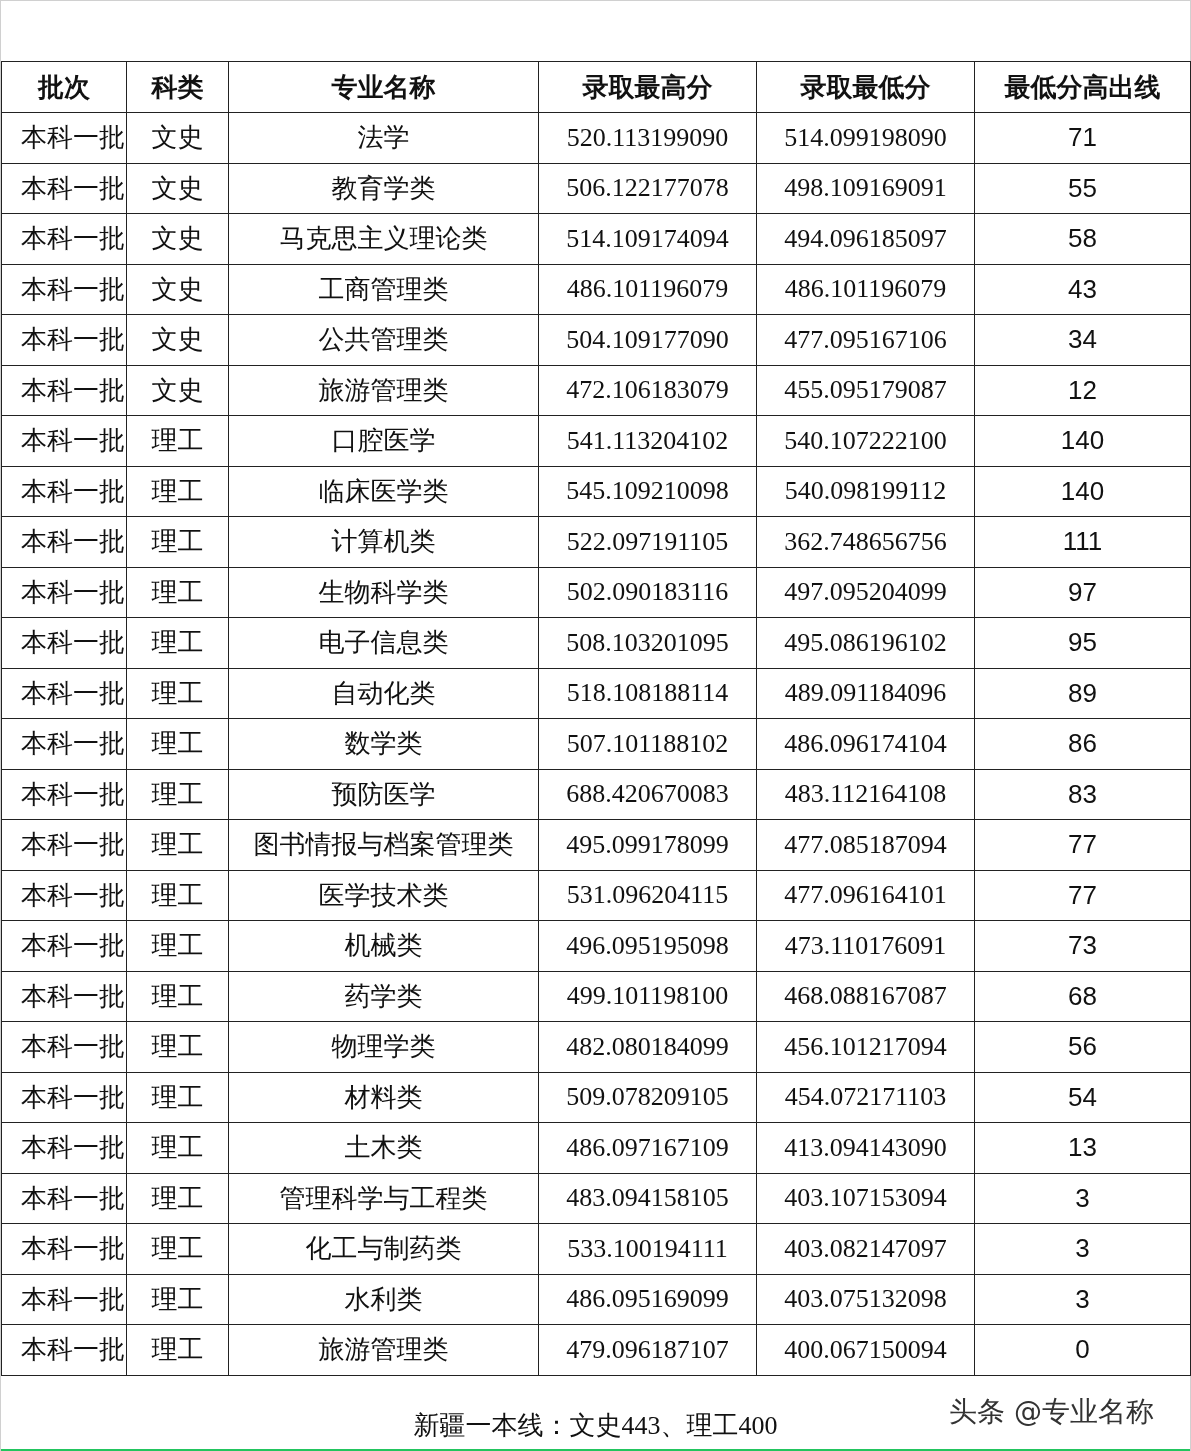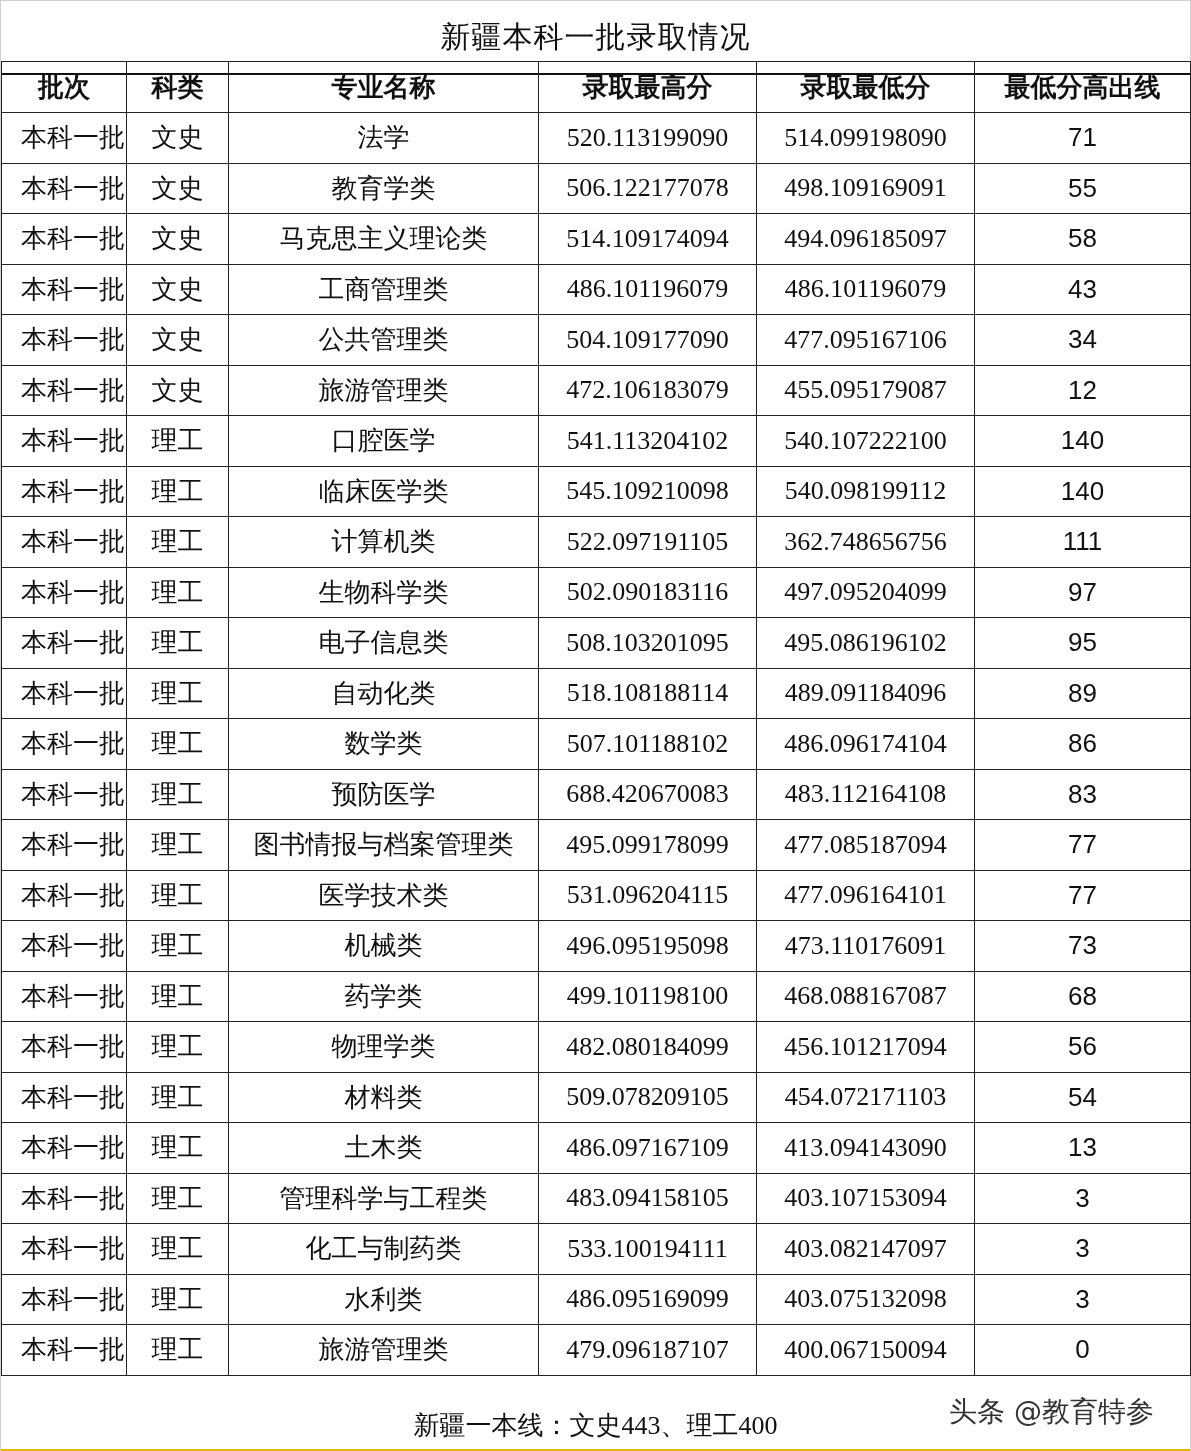--- a/index.html
+++ b/index.html
@@ -30,33 +30,32 @@
       font-family: "DejaVu Sans", sans-serif;
     }
     table.grid td { height: 49.5px; font-size: 26px; }
     table.grid td.num { font-size: 26px; }
     table.grid td.diff { font-family: "Liberation Sans", "DejaVu Sans", sans-serif; font-size: 26px; }
     table.grid td.batch { text-align: left; padding-left: 19px; }
     .footer {
       position: absolute; left: 0; top: 1400px; width: 1189px; height: 48px;
       display: flex; align-items: center; justify-content: center;
       font-size: 26px;
-      border-bottom: 3px solid #eab308;
+      border-bottom: 3px solid #22c55e;
     }
     .watermark {
       position: absolute; left: 948px; top: 1392px;
       font-family: "DejaVu Sans", sans-serif; font-size: 28px; color: #333;
       text-shadow: 0 0 2px #fff, 0 0 3px #fff;
     }
   </style>
 </head>
 <body>
 
 <div class="sheet">
-  <div class="title">新疆本科一批录取情况</div>
 
   <table class="grid">
     <colgroup>
       <col style="width:125px">
       <col style="width:102px">
       <col style="width:310px">
       <col style="width:218px">
       <col style="width:218px">
       <col style="width:216px">
     </colgroup>
@@ -268,14 +267,14 @@
           <td>理工</td>
           <td>旅游管理类</td>
           <td class="num">479.096187107</td>
           <td class="num">400.067150094</td>
           <td class="diff">0</td>
         </tr>
       </tbody>
   </table>
 
   <div class="footer">新疆一本线：文史443、理工400</div>
-  <div class="watermark">头条 @教育特参</div>
+  <div class="watermark">头条 @专业名称</div>
 </div>
 
 </body></html>

